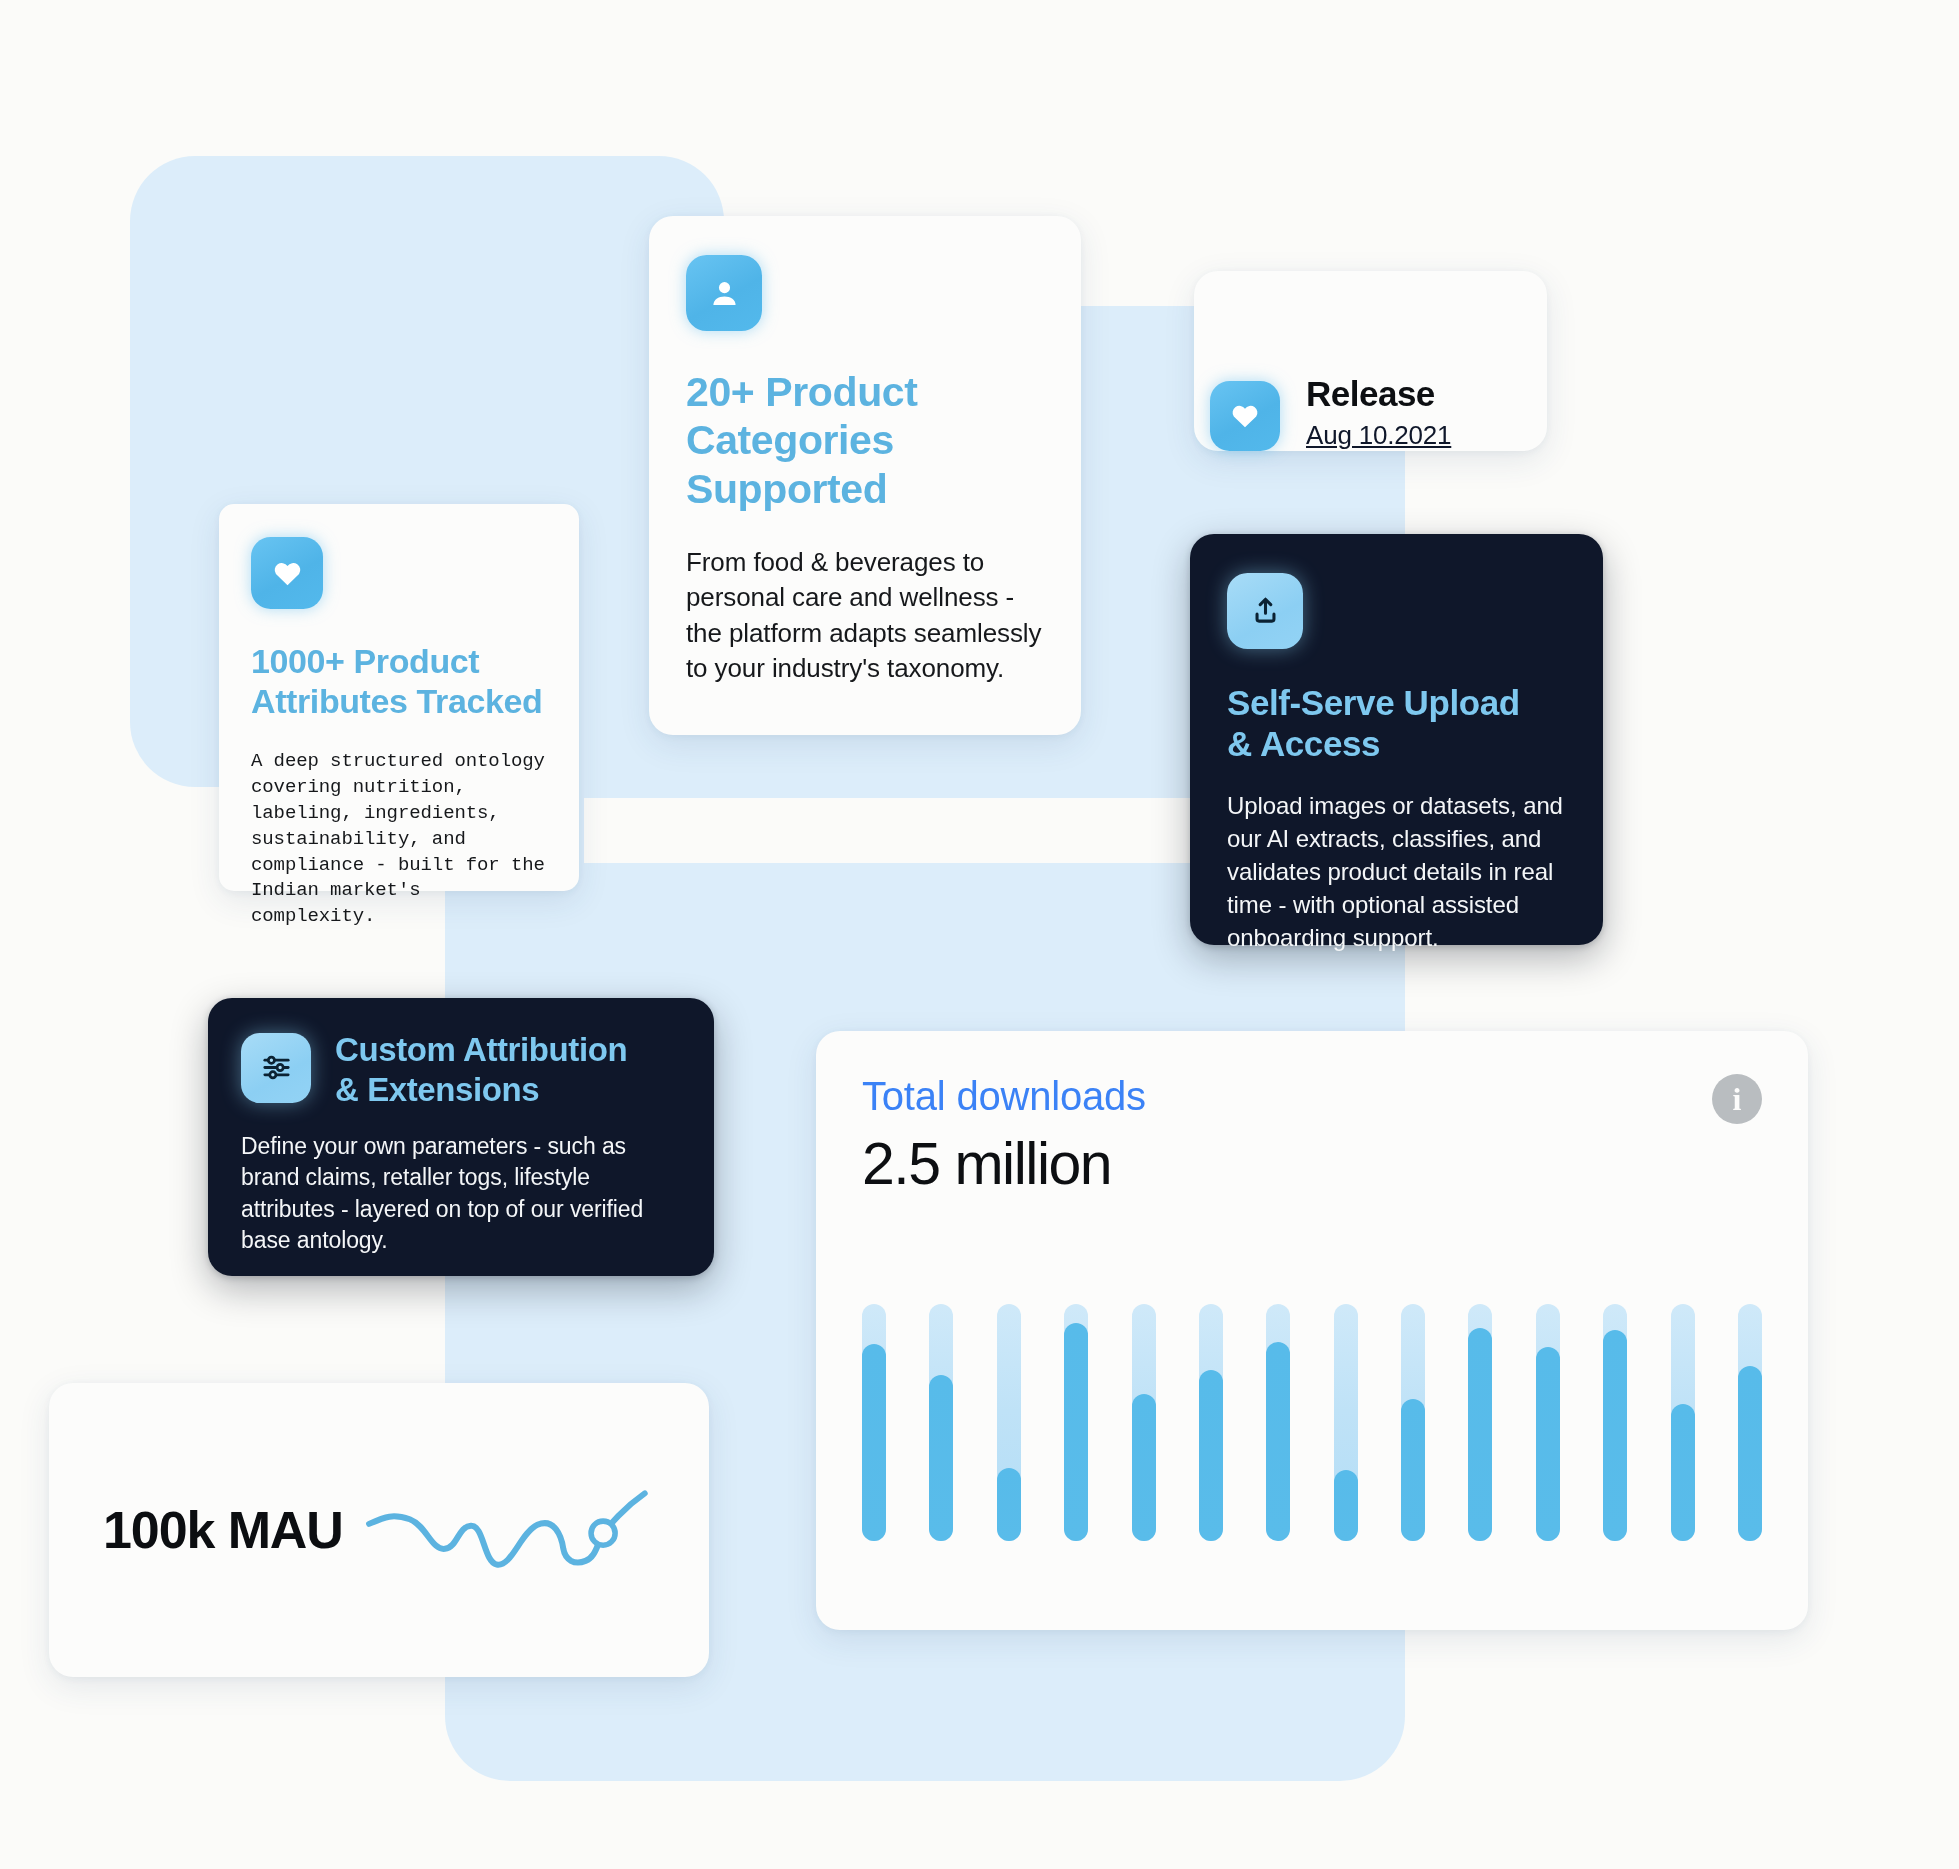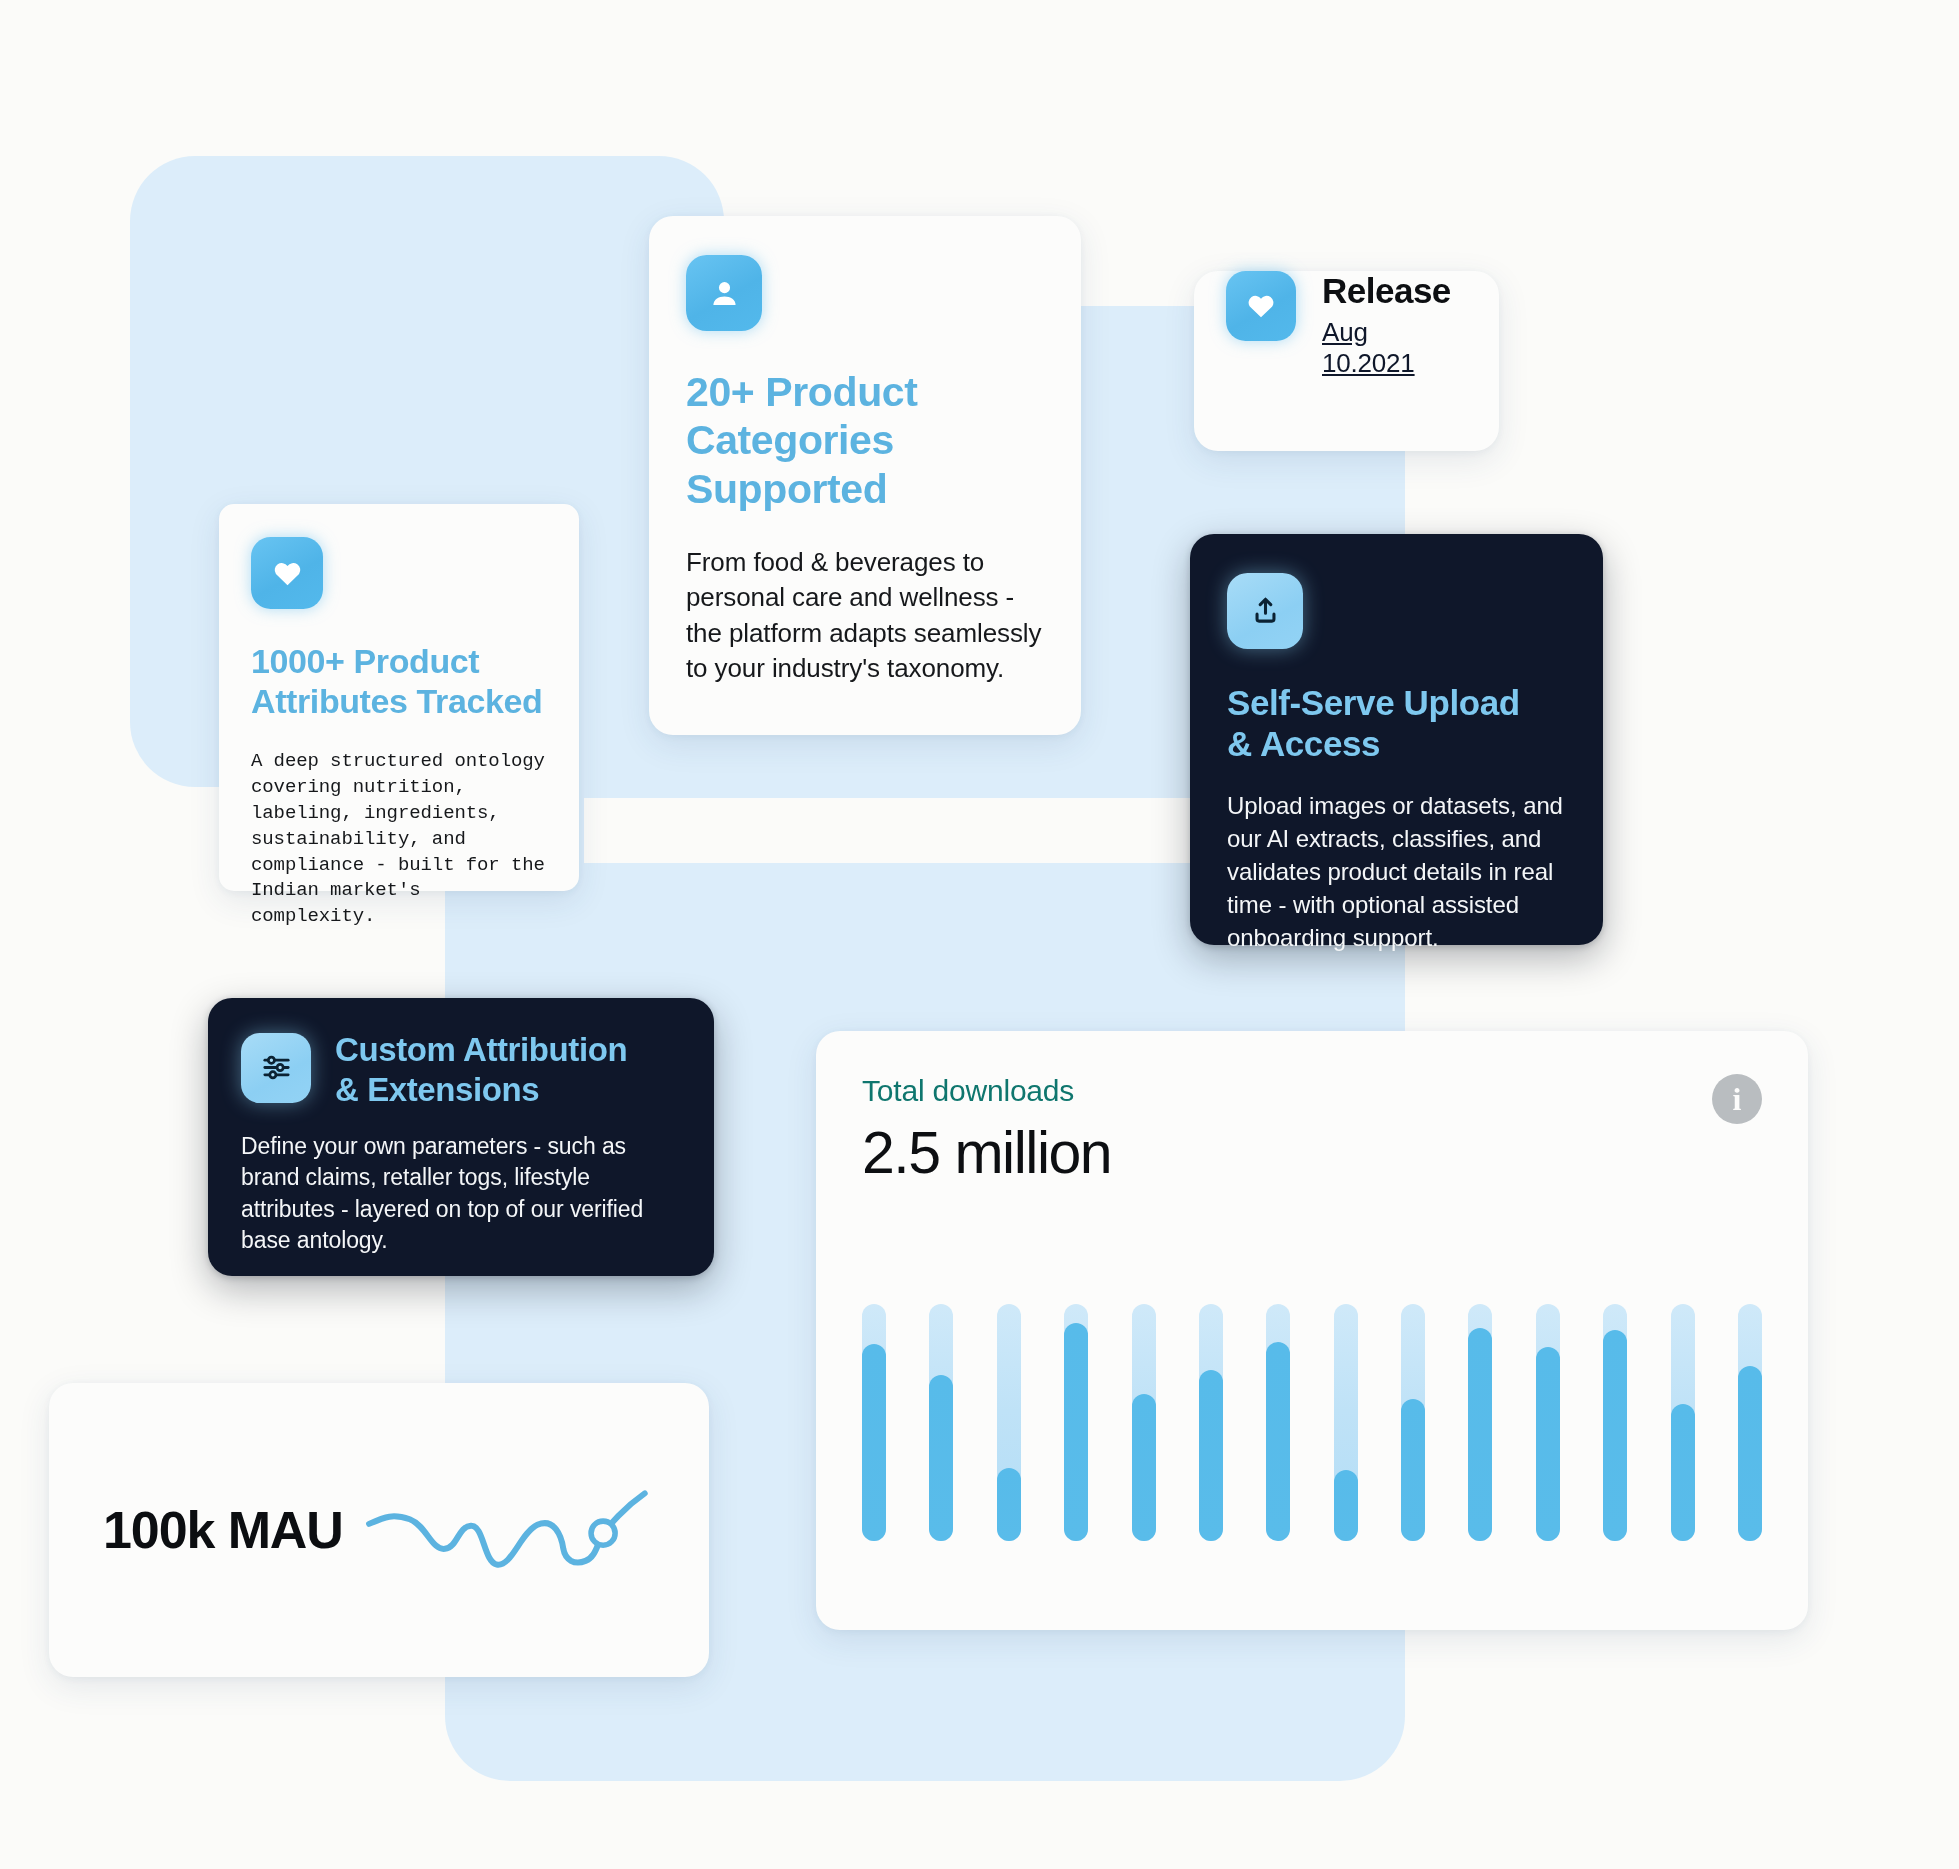--- a/index.html
+++ b/index.html
@@ -67,22 +67,22 @@
   #card-attrs .card-title { font-size: 34px; margin-top: 32px; }
   #card-attrs .card-body { font-size: 19px; margin-top: 28px; line-height: 1.36; font-family: Liberation Mono, monospace; }
 
   
   #card-cats { left: 649px; top: 216px; width: 432px; height: 519px; padding: 39px 37px; }
   #card-cats .card-title { font-size: 41px; margin-top: 37px; }
   #card-cats .card-body { font-size: 26px; margin-top: 32px; line-height: 1.36; }
 
   
   #card-release {
-    left: 1194px; top: 271px; width: 305px; height: 180px;
-    display: flex; align-items: flex-start; gap: 26px; padding: 0 32px;
+    left: 1194px; top: 271px; width: 353px; height: 180px;
+    display: flex; align-items: flex-end; gap: 26px; padding: 0 16px;
   }
   #card-release .icon-tile { width: 70px; height: 70px; border-radius: 19.5px; flex: 0 0 auto; }
   .release-title { font-size: 35px; font-weight: bold; color: #0d0f12; letter-spacing: -0.5px; }
   .release-date  { font-size: 26px; color: #0f172a; margin-top: 5.6px; letter-spacing: -0.2px; text-decoration: underline; }
 
   
   #card-upload { left: 1190px; top: 534px; width: 413px; height: 411px; padding: 39px 37px; }
   #card-upload .card-title { font-size: 35px; margin-top: 33px; }
   #card-upload .card-body { font-size: 24px; margin-top: 24px; line-height: 1.38; }
 
@@ -97,21 +97,21 @@
   #card-mau {
     left: 49px; top: 1383px; width: 660px; height: 294px;
     display: flex; align-items: center; padding: 0 54px;
   }
   .mau-value { font-size: 52px; font-weight: bold; color: #0c0e11; letter-spacing: -1.1px; white-space: nowrap; }
   .mau-spark { margin-left: 22px; flex: 1 1 auto; }
 
   
   #card-downloads { left: 816px; top: 1031px; width: 992px; height: 599px; padding: 43px 46px; }
   .dl-header { display: flex; justify-content: space-between; align-items: flex-start; }
-  .dl-label { font-size: 30px; color: #0f766e; letter-spacing: -0.2px; }
+  .dl-label { font-size: 40px; color: #3b82f6; letter-spacing: -0.2px; text-align: center; }
   .dl-value { font-size: 59px; font-weight: normal; color: #0d0f12; letter-spacing: -1.5px; margin-top: 11px; }
   .info-badge {
     width: 50px; height: 50px; border-radius: 50%;
     background: #b9bdc0; display: flex; align-items: center; justify-content: center;
     color: #fcfcfb; font-size: 32px; font-weight: bold; font-family: "Liberation Serif", serif;
     line-height: 1;
   }
   .bars {
     position: absolute; left: 46px; right: 46px; bottom: 89px; height: 237px;
     display: flex; align-items: flex-end; justify-content: space-between;

